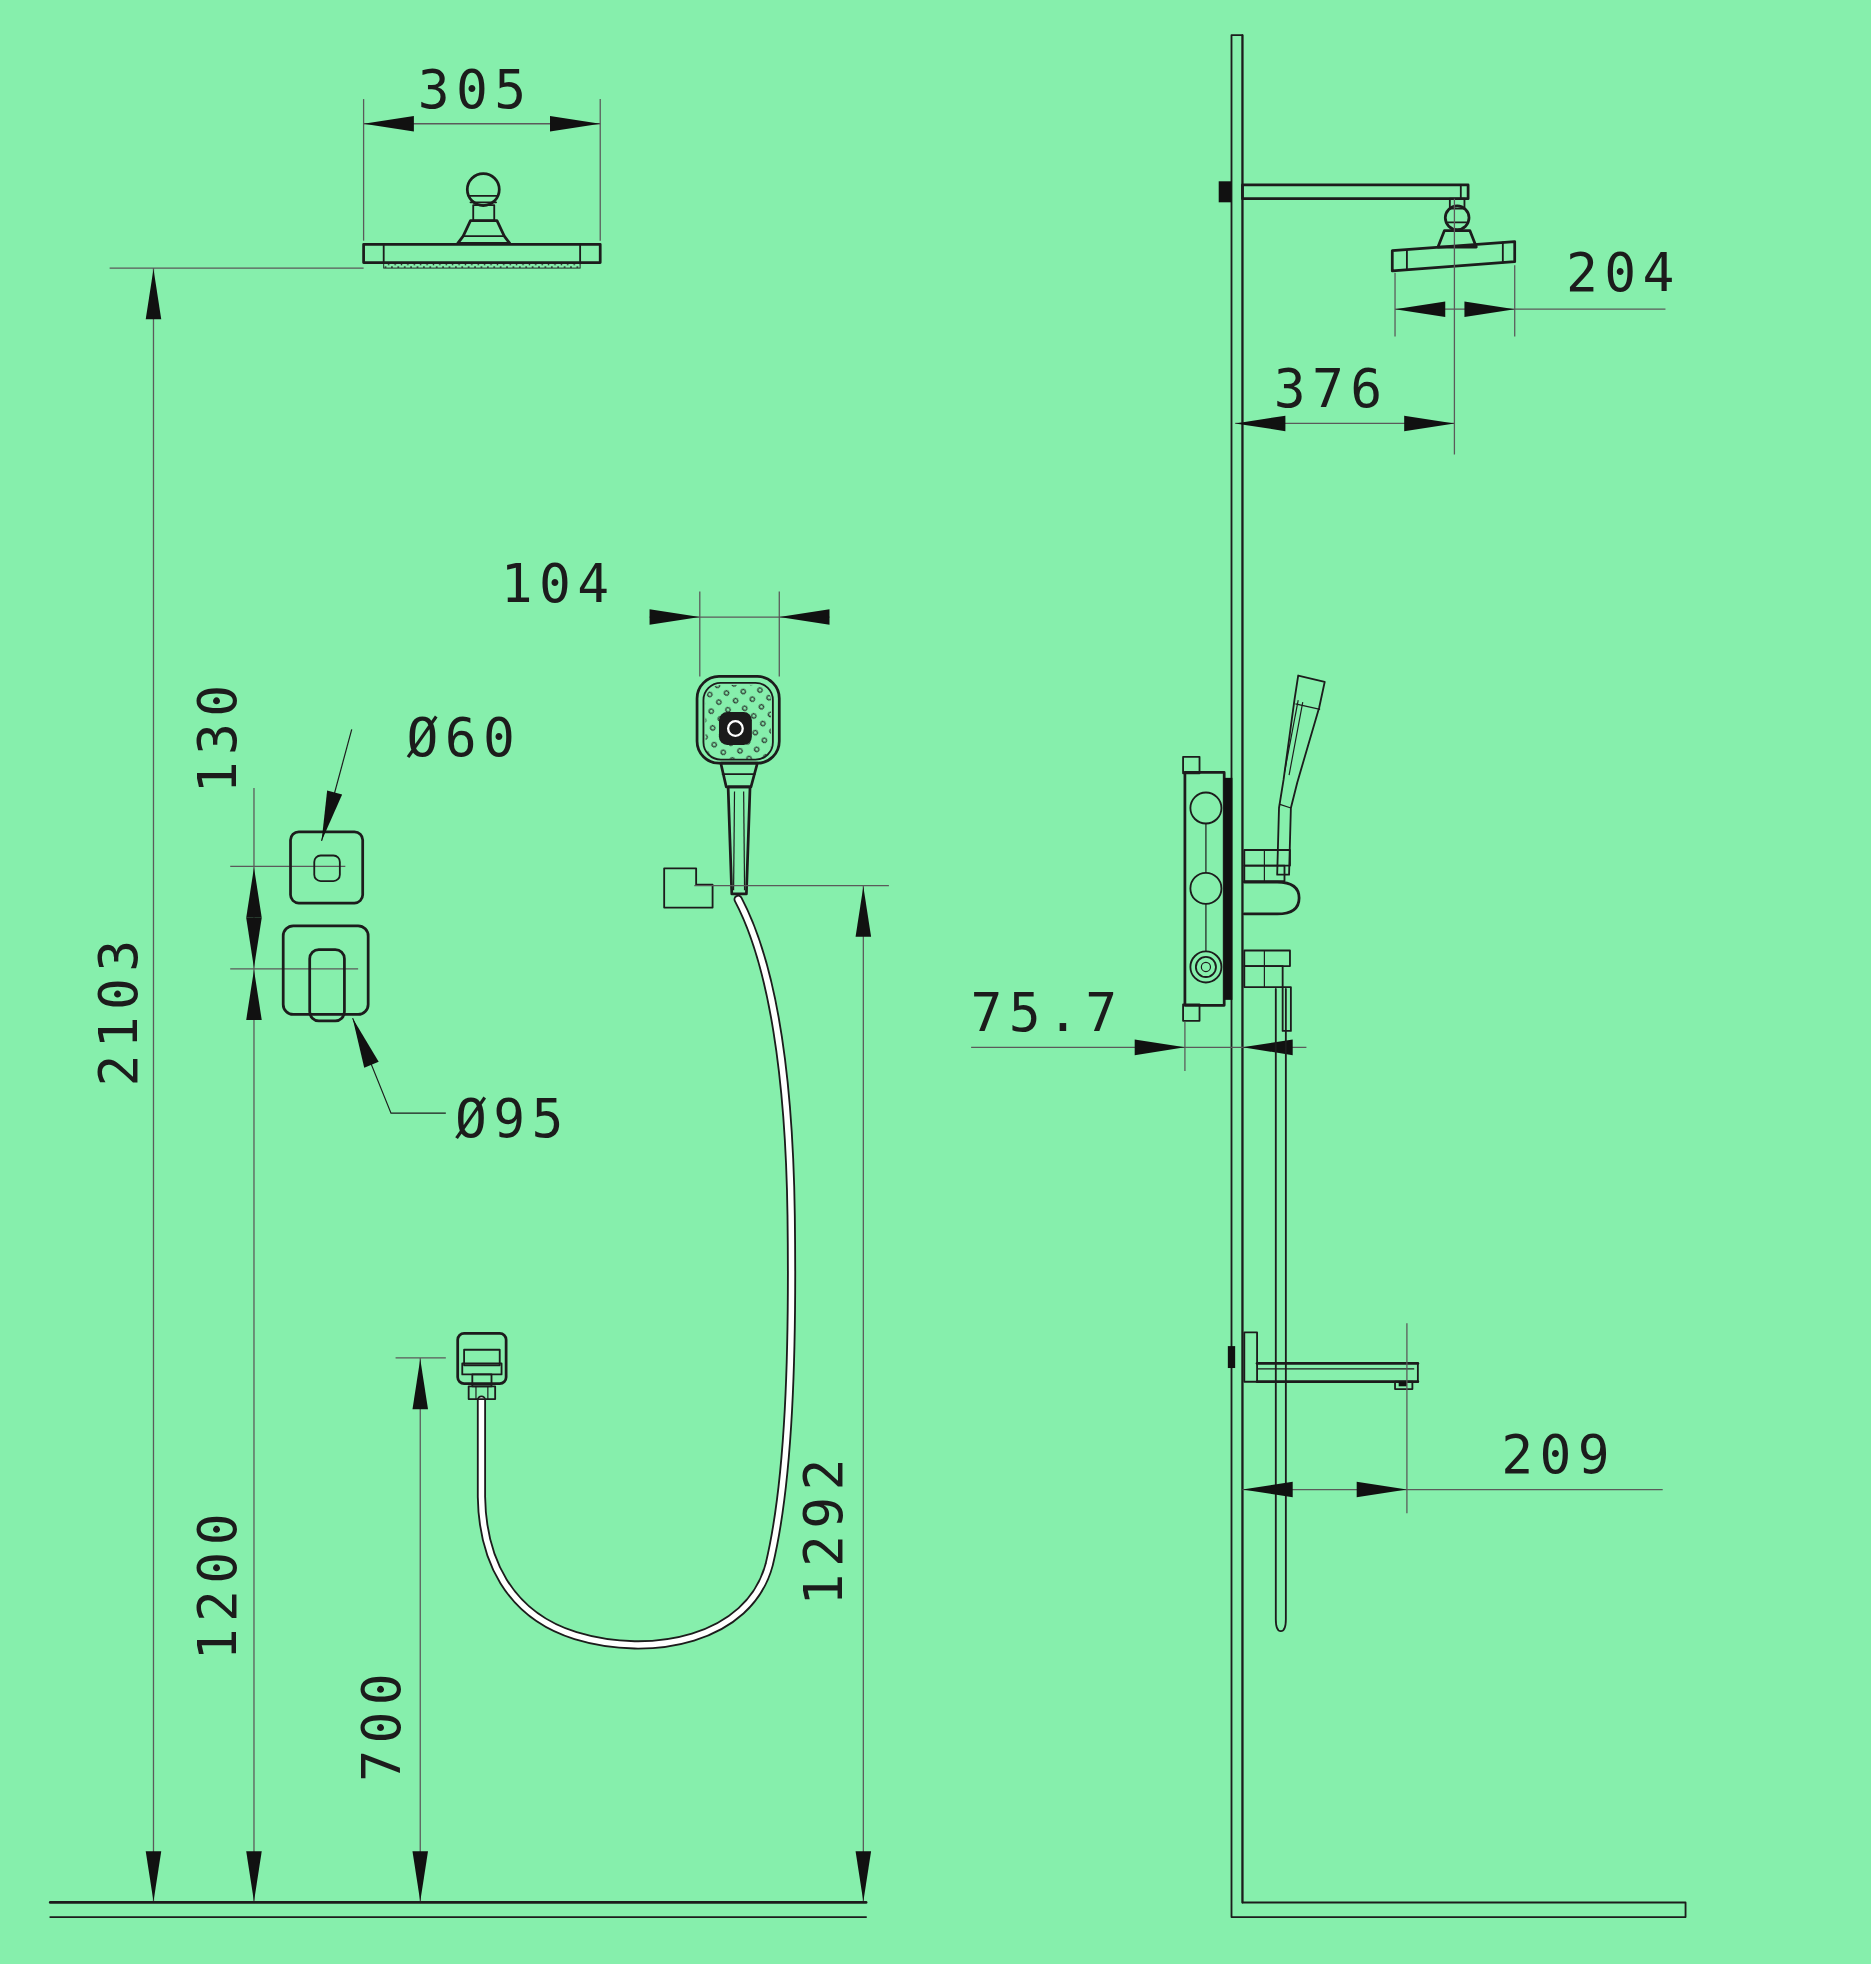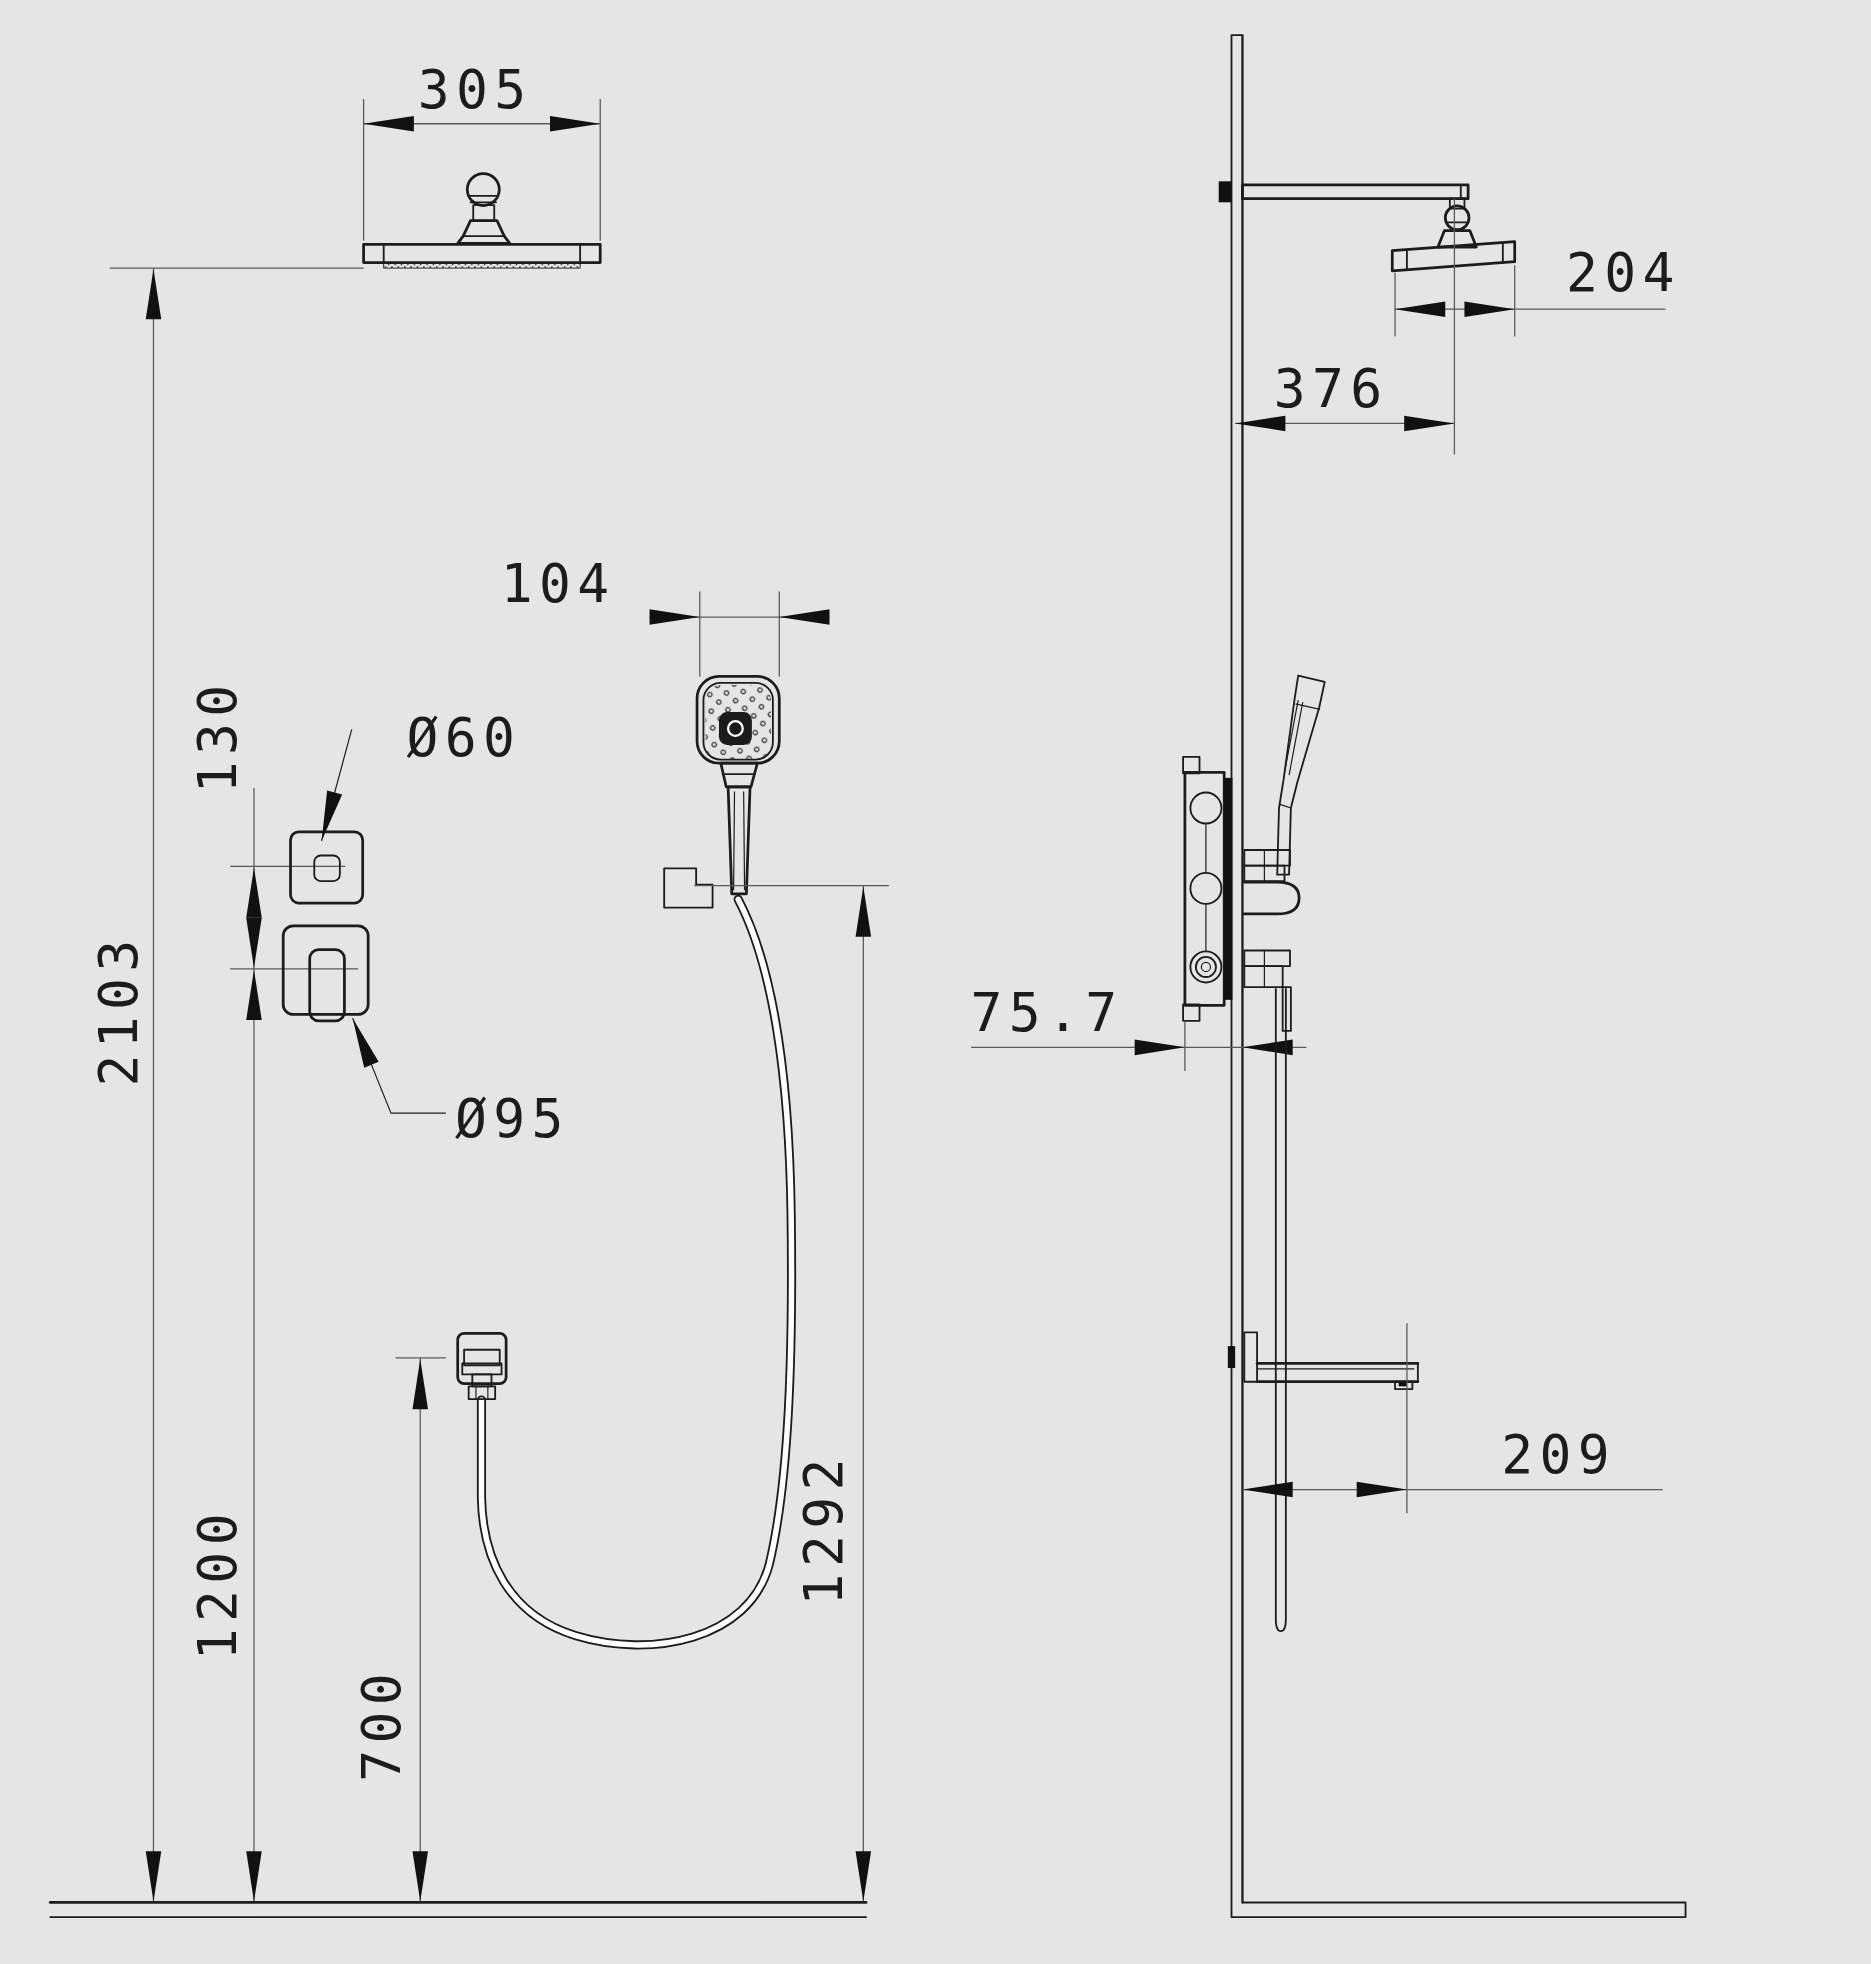--- a/index.html
+++ b/index.html
@@ -1,16 +1,16 @@
 <!DOCTYPE html>
 <html style="font-size:14.6px"><head>
 <meta charset="utf-8">
 <style>
   html,body{margin:0;padding:0;background:#ffffff;}
-  .sheet{width:1871px;height:1965px;background:#e5e5e5;position:relative;overflow:hidden;}
+  .sheet{width:1871px;height:1965px;background:#86efac;position:relative;overflow:hidden;}
   svg{display:block;}
   text{font-family:"DejaVu Sans Mono","Liberation Mono",monospace;fill:#1c1c1c;font-size:58px;letter-spacing:7px;}
   .obj{stroke:#1c1c1c;stroke-width:3;fill:none;stroke-linejoin:round;stroke-linecap:round;}
   .obj2{stroke:#1c1c1c;stroke-width:2;fill:none;stroke-linejoin:round;stroke-linecap:round;}
   .thin{stroke:#1c1c1c;stroke-width:1.3;fill:none;}
   .dim{stroke:#5a5a5a;stroke-width:1.4;fill:none;}
   .arr{fill:#111;stroke:none;}
   .blk{fill:#111;stroke:none;}
 </style>
 </head>

